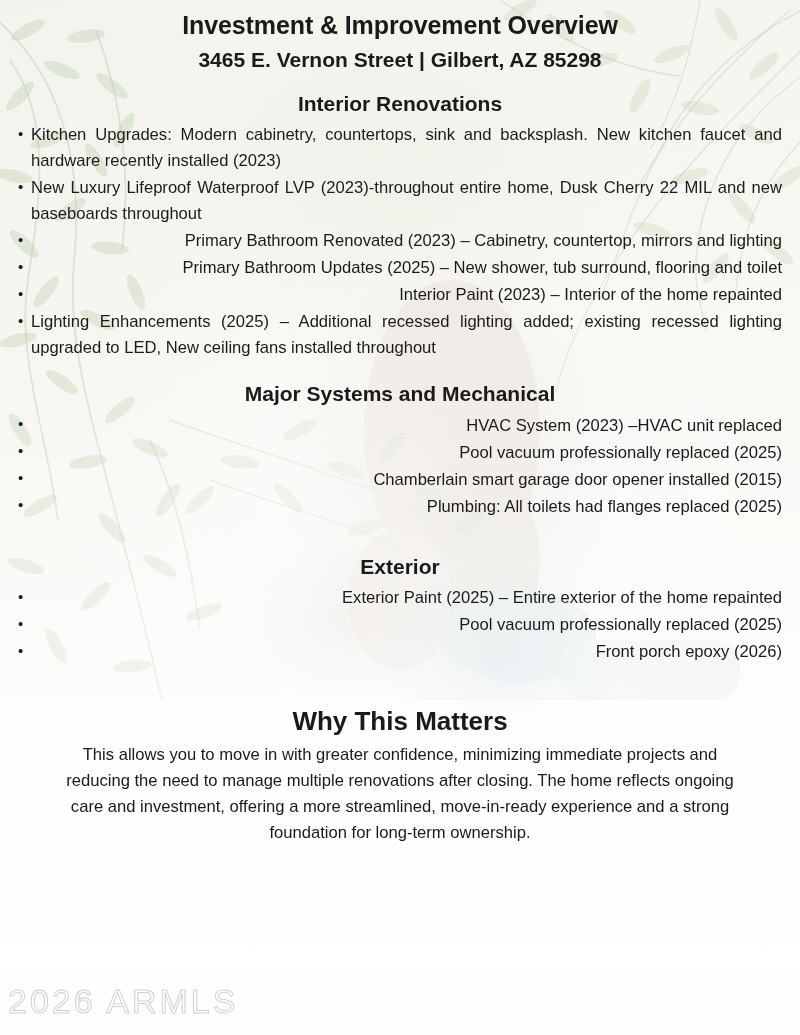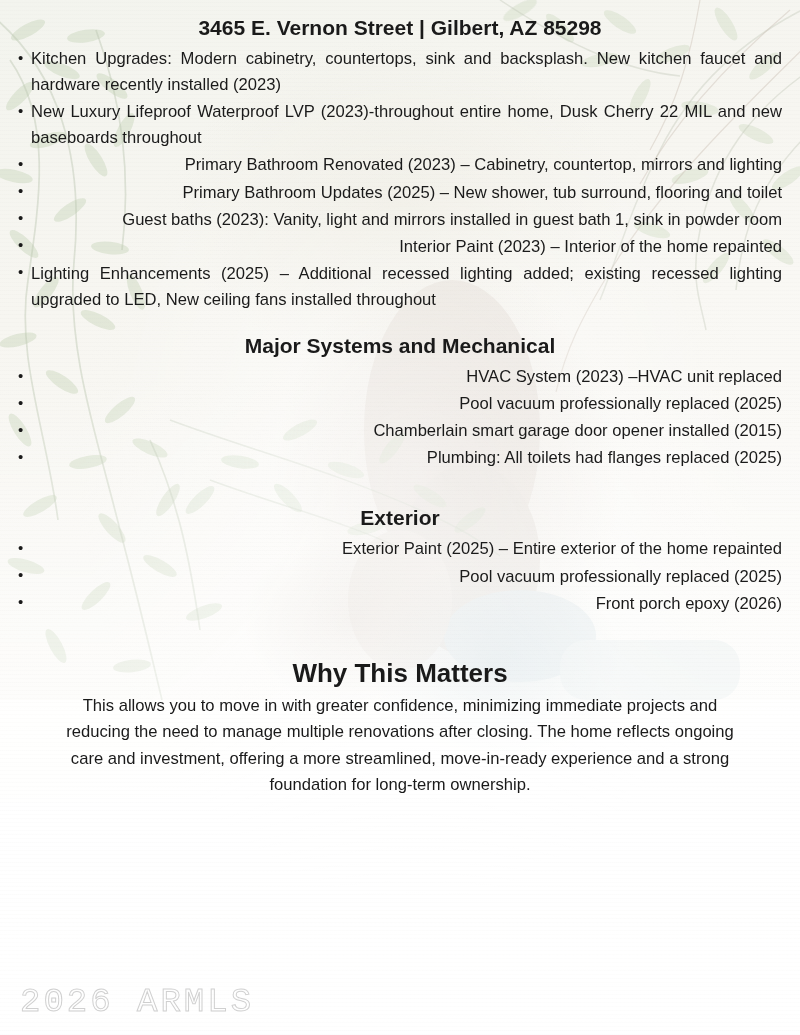--- a/index.html
+++ b/index.html
@@ -47,24 +47,24 @@
       rgba(170,170,160,0.055) 1px,
       rgba(255,255,255,0) 1px,
       rgba(255,255,255,0) 4px
     );
   }
   .bg-svg { position: absolute; inset: 0; width: 800px; height: 1035px; }
 
   
   .watermark {
     position: absolute;
-    left: 20px;
+    left: 8px;
     bottom: 14px;
     z-index: 1;
-    font-family: Liberation Mono, monospace;
+    font-family: Liberation Sans, sans-serif;
     font-size: 34px;
     letter-spacing: 3px;
     color: transparent;
     -webkit-text-stroke: 1px rgba(120,120,120,0.35);
     white-space: nowrap;
     pointer-events: none;
     user-select: none;
   }
 
   
@@ -370,29 +370,30 @@
     <rect x="0" y="700" width="800" height="335" fill="#ffffff" opacity="0.62"></rect>
   </svg>
 
   <div class="bg-texture"></div>
 </div>
 
 <div class="watermark">2026 ARMLS</div>
 
 <div class="page">
 
+  <h1 class="doc-title">Investment &amp; Improvement Overview</h1>
   <h2 class="doc-subtitle">3465 E. Vernon Street | Gilbert, AZ 85298</h2>
 
   <section class="section section-interior">
+    <h3 class="section-heading">Interior Renovations</h3>
     <ul class="bullets">
       <li>Kitchen Upgrades: Modern cabinetry, countertops, sink and backsplash. New kitchen faucet and hardware recently installed (2023)</li>
       <li>New Luxury Lifeproof Waterproof LVP (2023)-throughout entire home, Dusk Cherry 22 MIL and new baseboards throughout</li>
       <li class="short">Primary Bathroom Renovated (2023) – Cabinetry, countertop, mirrors and lighting</li>
       <li class="short">Primary Bathroom Updates (2025) – New shower, tub surround, flooring and toilet</li>
-      <li class="short">Guest baths (2023): Vanity, light and mirrors installed in guest bath 1, sink in powder room</li>
       <li class="short">Interior Paint (2023) – Interior of the home repainted</li>
       <li>Lighting Enhancements (2025) – Additional recessed lighting added; existing recessed lighting upgraded to LED,  New ceiling fans installed throughout</li>
     </ul>
   </section>
 
   <section class="section section-systems">
     <h3 class="section-heading">Major Systems and Mechanical</h3>
     <ul class="bullets">
       <li class="short">HVAC System (2023) –HVAC unit replaced</li>
       <li class="short">Pool vacuum professionally replaced (2025)</li>

